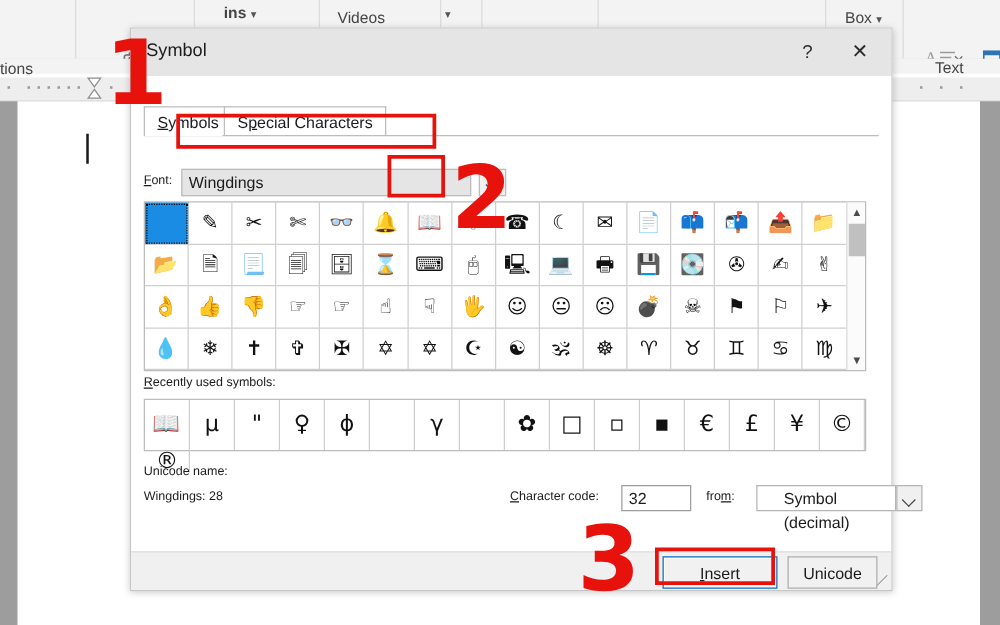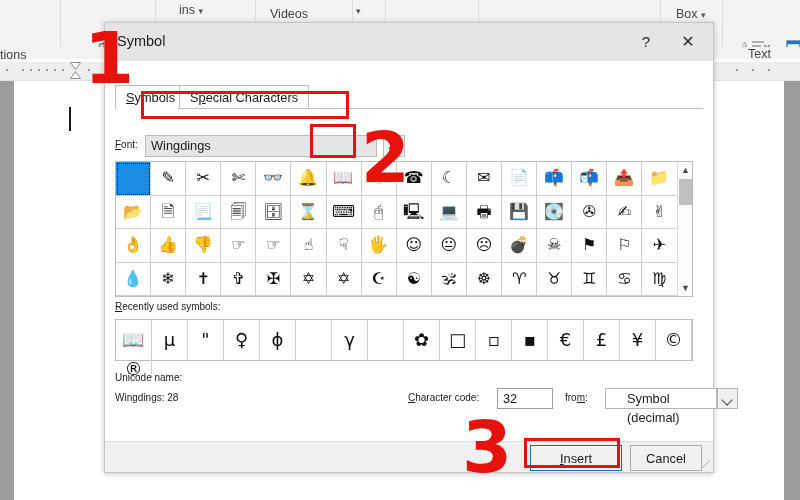--- a/index.html
+++ b/index.html
@@ -114,21 +114,21 @@
   <div class="ribbon">
     <div class="rib-sep" style="left:60px;"></div>
     <div class="rib-sep" style="left:155px;"></div>
     <div class="rib-sep" style="left:255px;"></div>
     <div class="rib-sep" style="left:352px;"></div>
     <div class="rib-sep" style="left:385px;"></div>
     <div class="rib-sep" style="left:478px;"></div>
     <div class="rib-sep" style="left:660px;"></div>
     <div class="rib-sep" style="left:722px;"></div>
 
-    <div class="rib-lbl" style="left:179px;top:3px;">
+    <div class="rib-lbl" style="left:179px;top:3px;font-weight:bold;">
       <span>ins</span>
       <span class="rib-chev">▾</span>
     </div>
 
     <div class="rib-lbl" style="left:270px;top:7px;">
       <span>Videos</span>
     </div>
 
     <div class="rib-lbl" style="left:356px;top:3px;">
       <span class="rib-chev">▾</span>
@@ -356,21 +356,21 @@
         <span>ey...</span>
     </div>
     <div class="lbl" style="left:254px;top:388px;">Shortcut key:</div>
   </div>
 
   <div class="dlg-footer"></div>
   <div class="btn-insert">
     <span class="u">I</span>
       <span>nsert</span>
   </div>
-  <div class="btn-cancel">Cancel</div>
+  <div class="btn-cancel">Unicode</div>
   <div class="resize-grip"></div>
 </div>
 
 <div class="hl" style="left:141px;top:91px;width:208px;height:28px;"></div>
 <div class="hl" style="left:310px;top:124px;width:46px;height:34px;"></div>
 <div class="hl" style="left:524px;top:438px;width:96px;height:30px;"></div>
 
 <div class="num" style="left:84px;top:22px;font-size:72px;">1</div>
 <div class="num" style="left:361px;top:123px;font-size:70px;">2</div>
 <div class="num" style="left:462px;top:411px;font-size:72px;">3</div>

